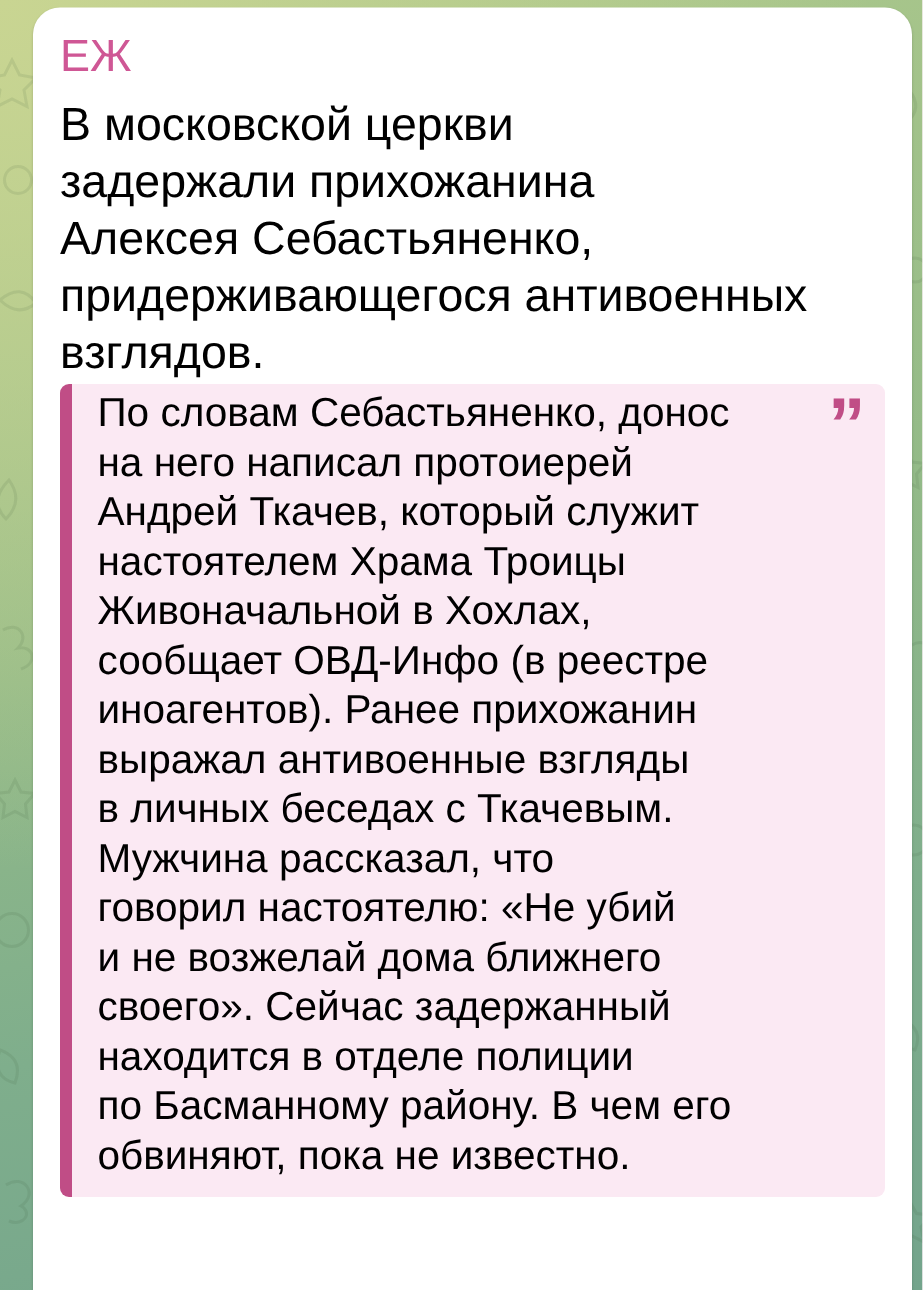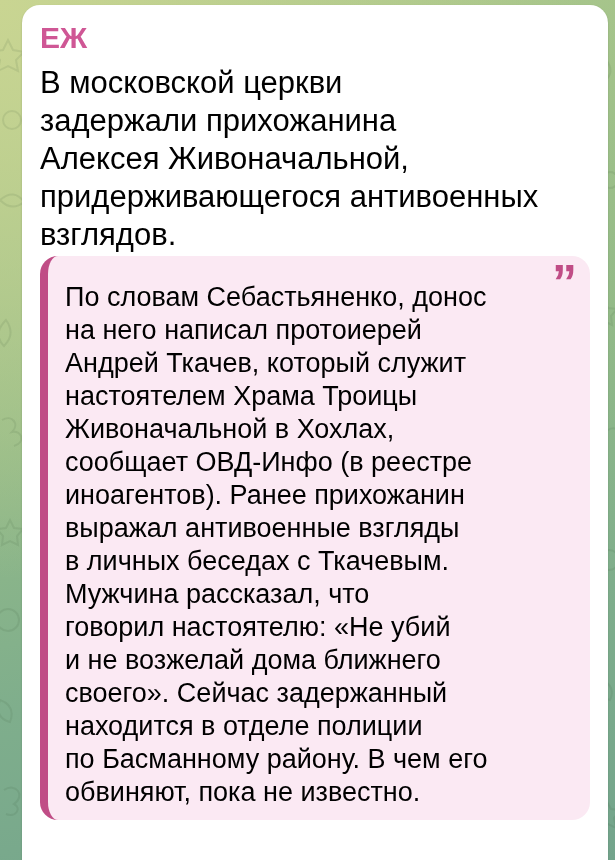--- a/index.html
+++ b/index.html
@@ -33,39 +33,39 @@
     width: 586px;
     height: 880px;
     background: var(--bubble, #ffffff);
     border-radius: 18px 18px 0 0;
     box-shadow: 0 1px 2px rgba(0,0,0,0.18);
     padding: 15px 18px 0 18px;
     box-sizing: border-box;
   }
   .channel-name {
     color: var(--channel-name, #cf5795);
-    font-weight: 700;
+    font-weight: 400;
     font-size: 30px;
     line-height: 36px;
     cursor: pointer;
   }
   .message-text {
     margin-top: 8px;
     color: #000000;
     font-size: 31px;
     line-height: 38px;
     white-space: pre-line;
   }
   .quote-block {
     position: relative;
     margin-top: 2px;
     background: var(--quote-background, #fbe9f3);
     border-left: 8px solid var(--quote-accent, #c04d86);
-    border-radius: 18px;
-    padding: 25px 16px 11px 17px;
+    border-radius: 6px;
+    padding: 3px 16px 11px 17px;
     cursor: pointer;
   }
   .quote-text {
     color: #000000;
     font-size: 27px;
     line-height: 33px;
     white-space: pre-line;
   }
   .quote-icon {
     position: absolute;
@@ -110,21 +110,21 @@
     <path d="M602 680 q 14 6 8 20 q -14 -4 -8 -20 z"></path>
     <path d="M606 800 l5 9 10 1 -7 8 2 10 -10 -5 -9 5 2 -10 -7 -8 10 -1 z"></path>
   </svg>
 
   <div class="message-bubble">
 
     <div class="channel-name">ЕЖ</div>
 
     <div class="message-text">В московской церкви
 задержали прихожанина
-Алексея Живоначальной,
+Алексея Себастьяненко,
 придерживающегося антивоенных
 взглядов.</div>
 
     <div class="quote-block">
       <div class="quote-text">По словам Себастьяненко, донос
 на него написал протоиерей
 Андрей Ткачев, который служит
 настоятелем Храма Троицы
 Живоначальной в Хохлах,
 сообщает ОВД-Инфо (в реестре

